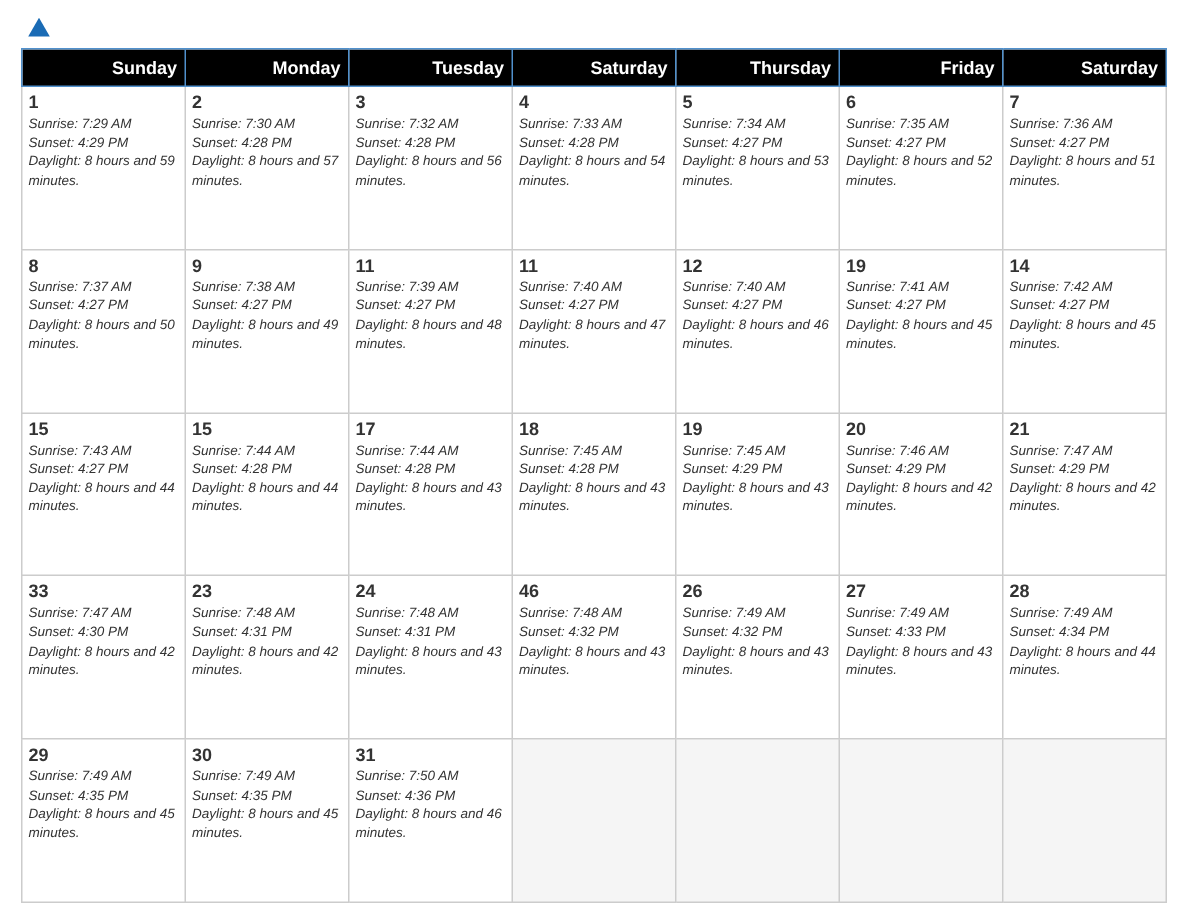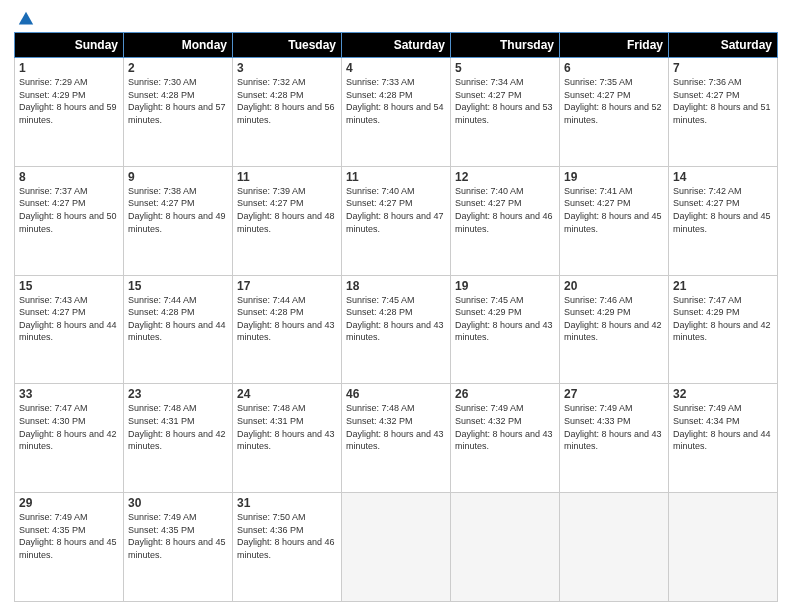--- a/index.html
+++ b/index.html
@@ -98,20 +98,21 @@
       font-size: 12px;
       font-weight: bold;
       color: #333;
       display: block;
       margin-bottom: 1px;
     }
     .day-info {
       font-size: 9px;
       color: #333;
       line-height: 1.4;
+      font-style: italic;
     }
   </style>
 </head>
 <body>
 
 <div class="page">
   <div class="header">
     <div class="logo-area">
       <div class="logo">
         <span class="logo-text-general"></span>
@@ -249,21 +250,21 @@
         </td>
           <td>
           <span class="day-number">26</span>
           <span class="day-info">Sunrise: 7:49 AM<br>Sunset: 4:32 PM<br>Daylight: 8 hours and 43 minutes.</span>
         </td>
           <td>
           <span class="day-number">27</span>
           <span class="day-info">Sunrise: 7:49 AM<br>Sunset: 4:33 PM<br>Daylight: 8 hours and 43 minutes.</span>
         </td>
           <td>
-          <span class="day-number">32</span>
+          <span class="day-number">28</span>
           <span class="day-info">Sunrise: 7:49 AM<br>Sunset: 4:34 PM<br>Daylight: 8 hours and 44 minutes.</span>
         </td>
         </tr>
         <tr>
           <td>
           <span class="day-number">29</span>
           <span class="day-info">Sunrise: 7:49 AM<br>Sunset: 4:35 PM<br>Daylight: 8 hours and 45 minutes.</span>
         </td>
           <td>
           <span class="day-number">30</span>

